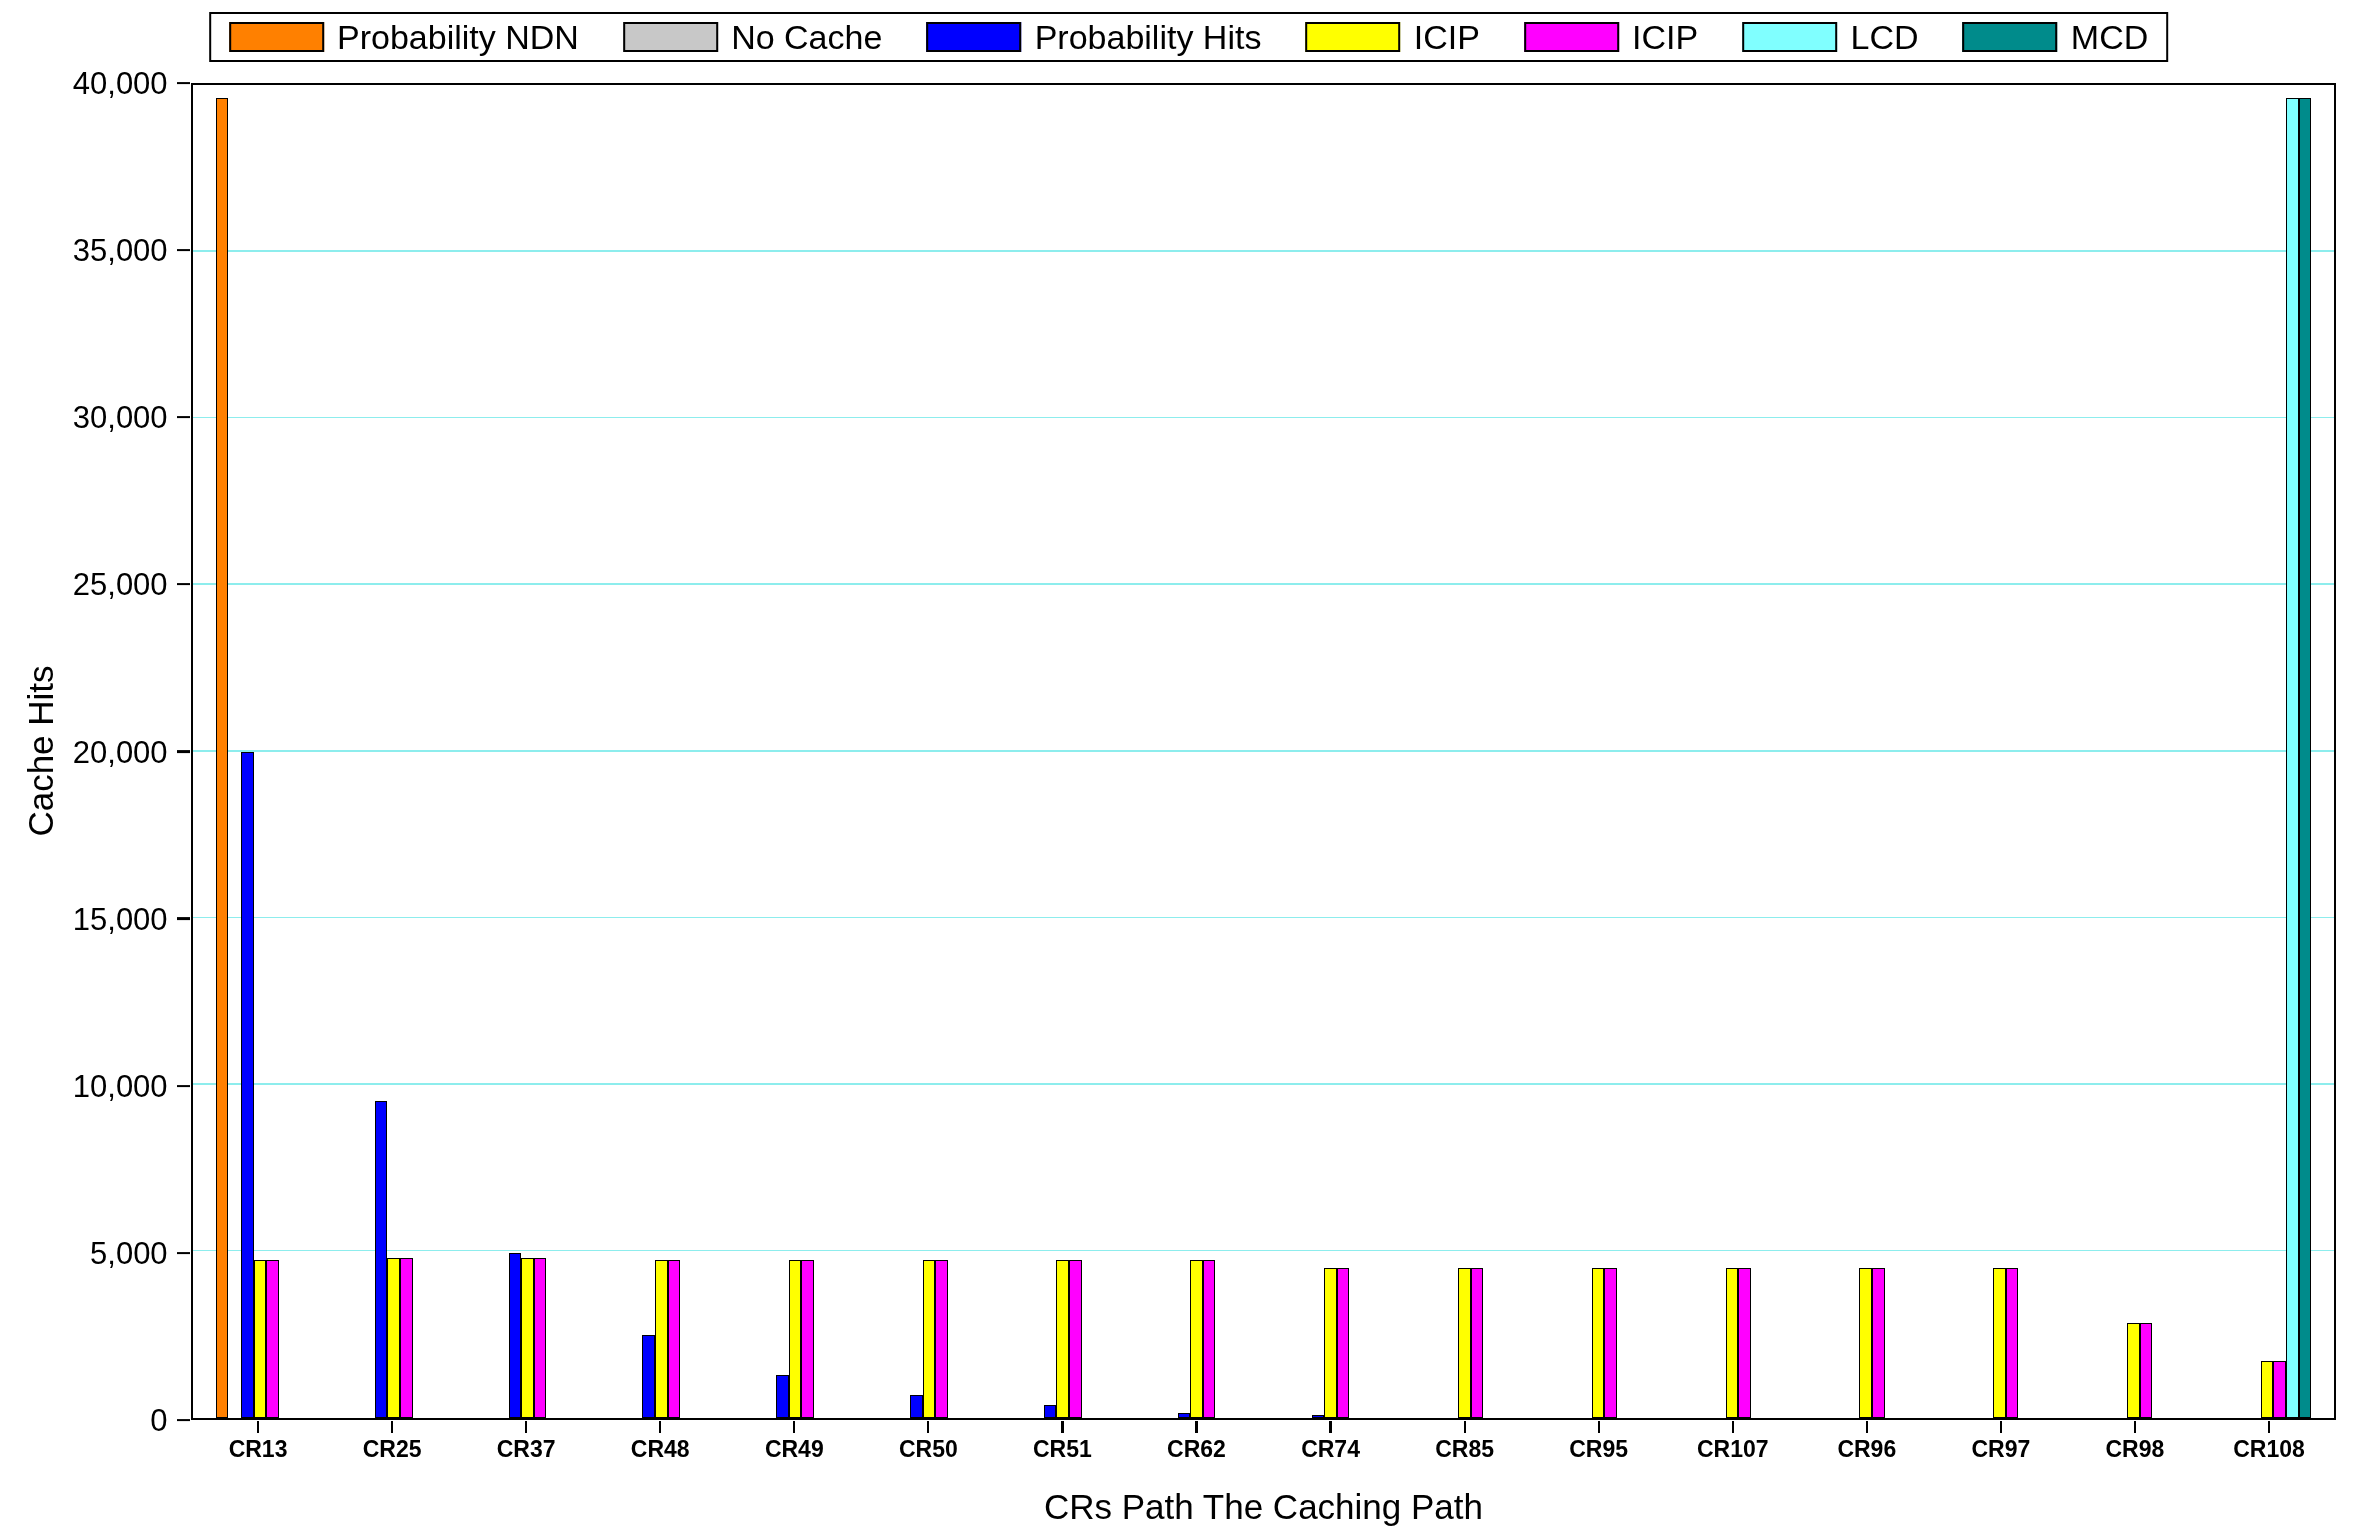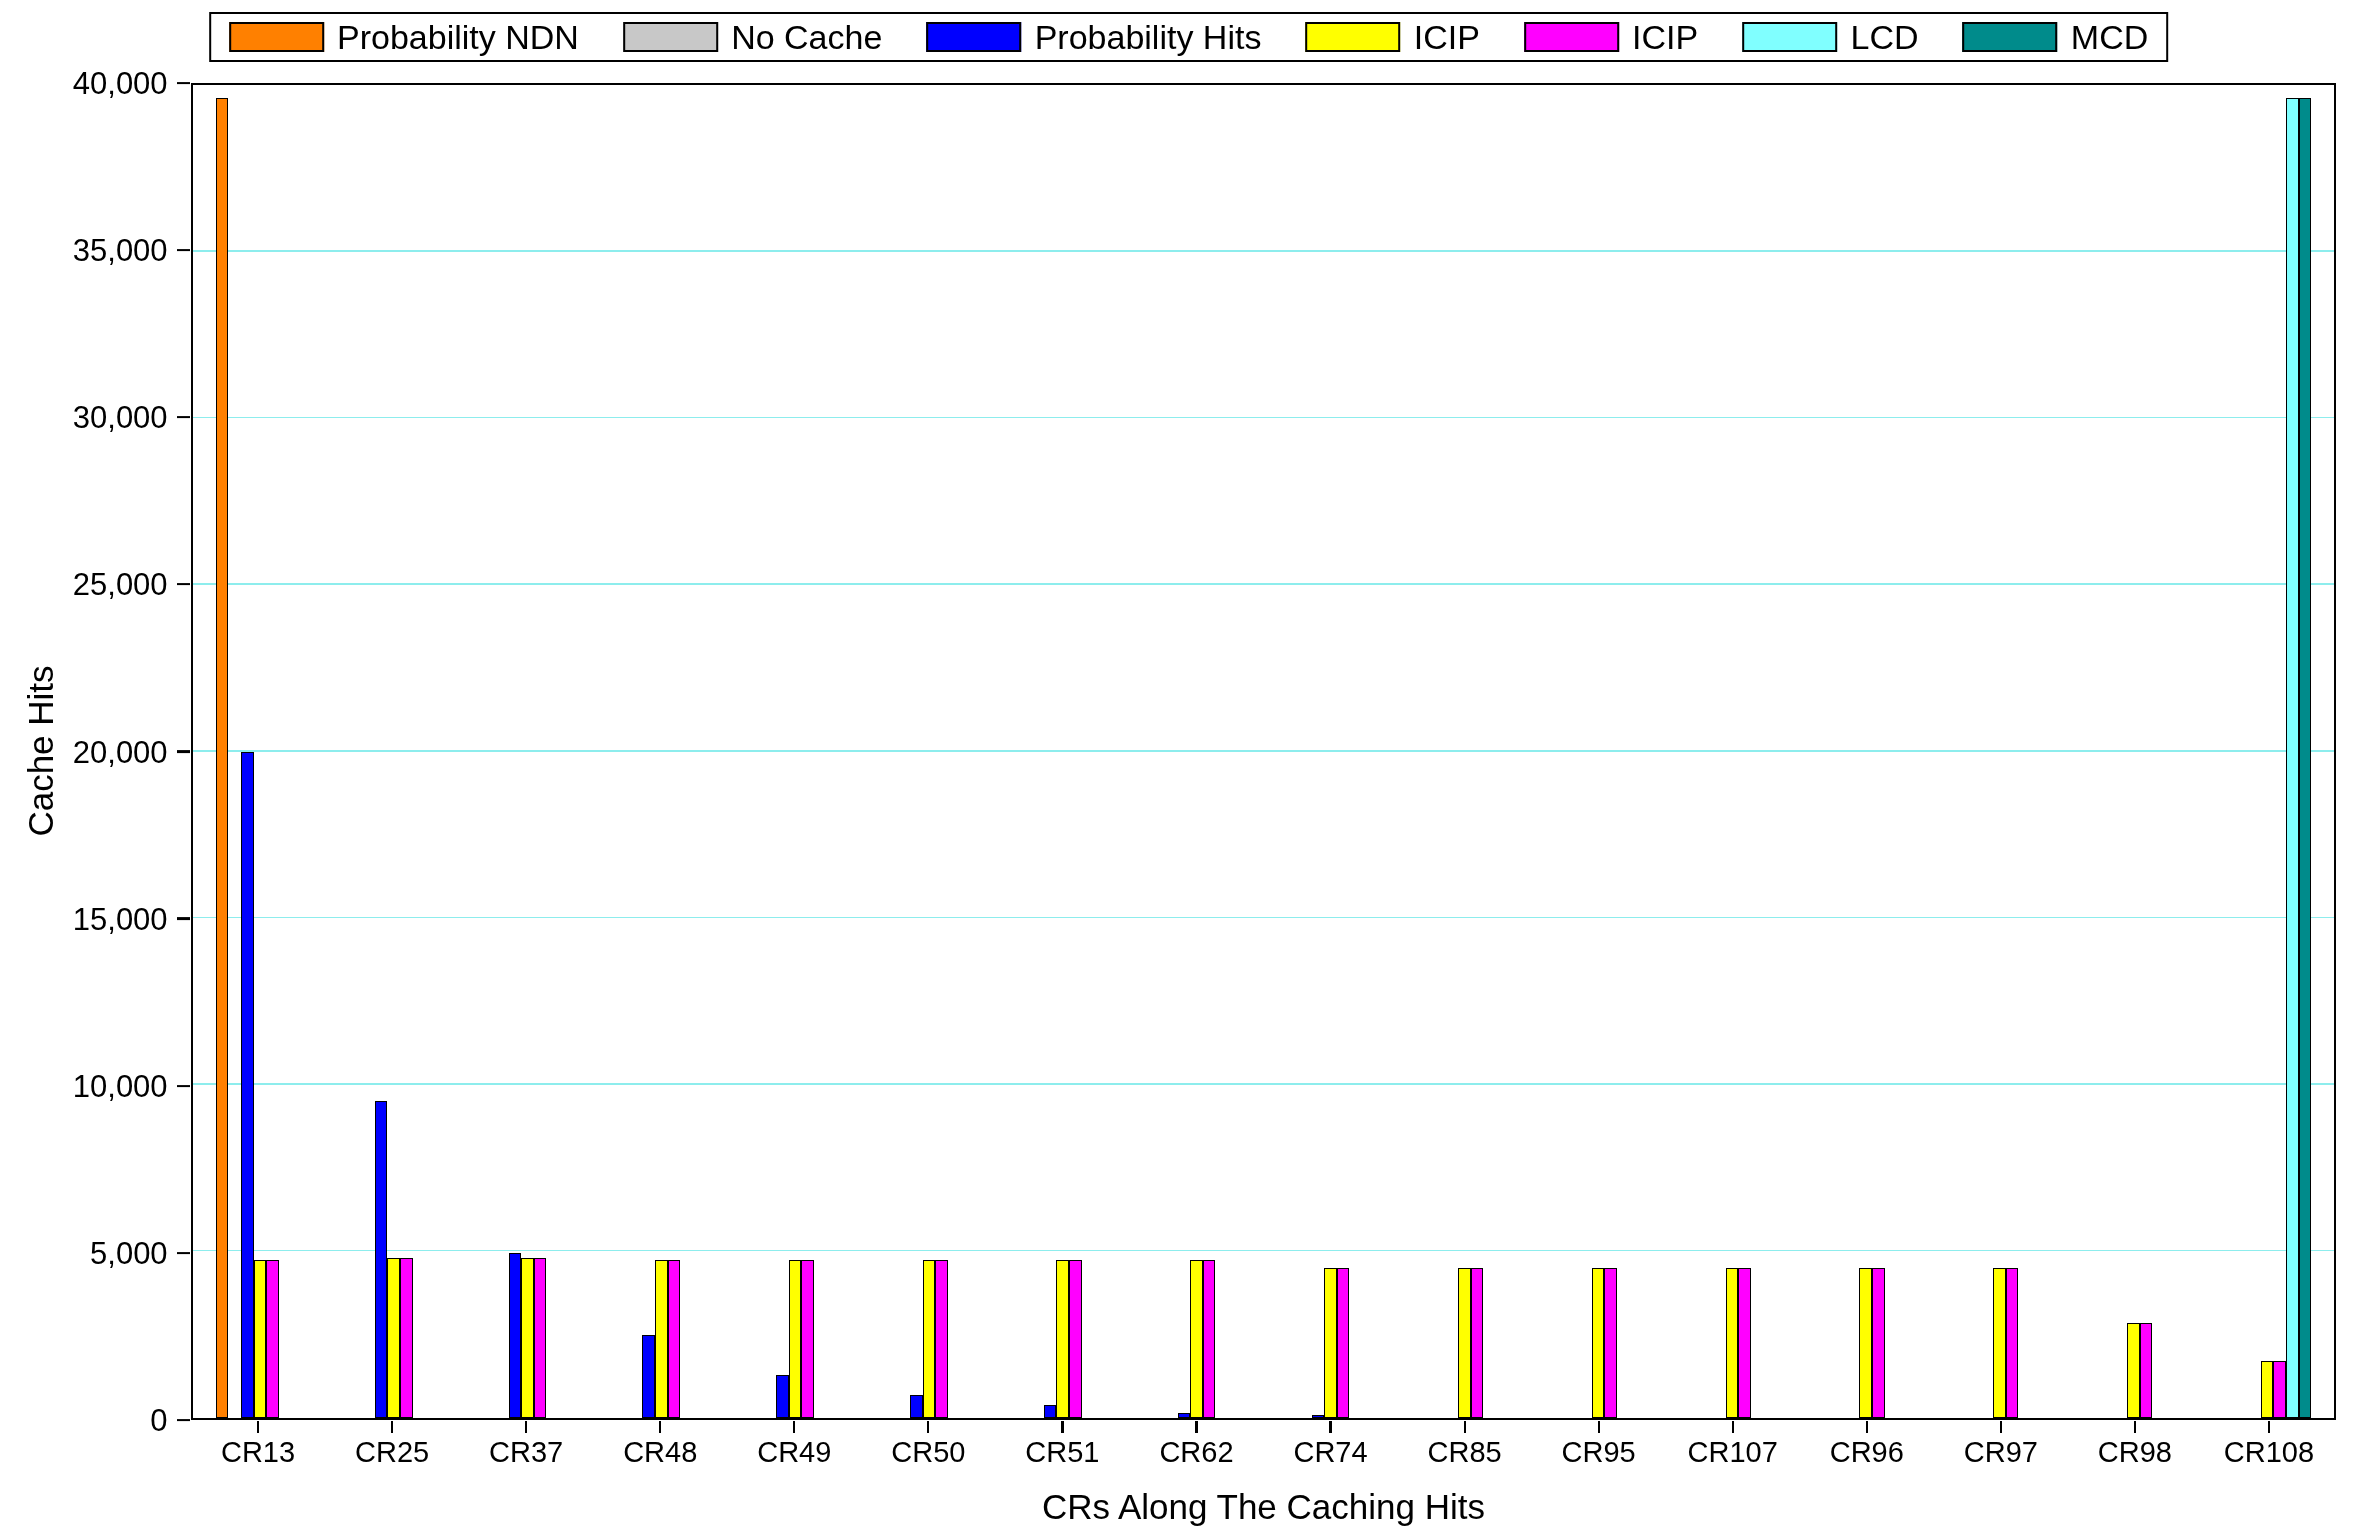--- a/index.html
+++ b/index.html
@@ -35,21 +35,21 @@
   #ylabel{
     position:absolute;left:41px;top:751px;transform:translate(-50%,-50%) rotate(-90deg);
     font-size:35px;white-space:nowrap;
   }
 
   
   #xtick-marks{position:absolute;left:191px;top:1421px;width:2145px;height:12px;display:flex;}
   .xmark-cell{flex:1 1 0;display:flex;justify-content:center;}
   .xtick-mark{width:2.2px;height:12px;background:#000;}
   #xticks{position:absolute;left:191px;top:1438px;width:2145px;display:flex;}
-  .xtick-cell{flex:1 1 0;text-align:center;font-size:29px;line-height:1;}
+  .xtick-cell{flex:1 1 0;text-align:center;font-size:23px;line-height:1;font-weight:bold;}
   #xlabel{position:absolute;left:191px;top:1489px;width:2145px;text-align:center;font-size:35px;line-height:1;}
 </style>
 </head>
 <body>
 
 <div id="figure">
 
   <div id="legend">
       <div class="legend-item">
         <div class="legend-swatch" style="background: rgb(255, 128, 0);"></div>
@@ -321,16 +321,16 @@
       <div class="xtick-cell">CR62</div>
       <div class="xtick-cell">CR74</div>
       <div class="xtick-cell">CR85</div>
       <div class="xtick-cell">CR95</div>
       <div class="xtick-cell">CR107</div>
       <div class="xtick-cell">CR96</div>
       <div class="xtick-cell">CR97</div>
       <div class="xtick-cell">CR98</div>
       <div class="xtick-cell">CR108</div>
     </div>
-  <div id="xlabel">CRs Along The Caching Hits</div>
+  <div id="xlabel">CRs Path The Caching Path</div>
 
 </div>
 
 
 </body></html>

